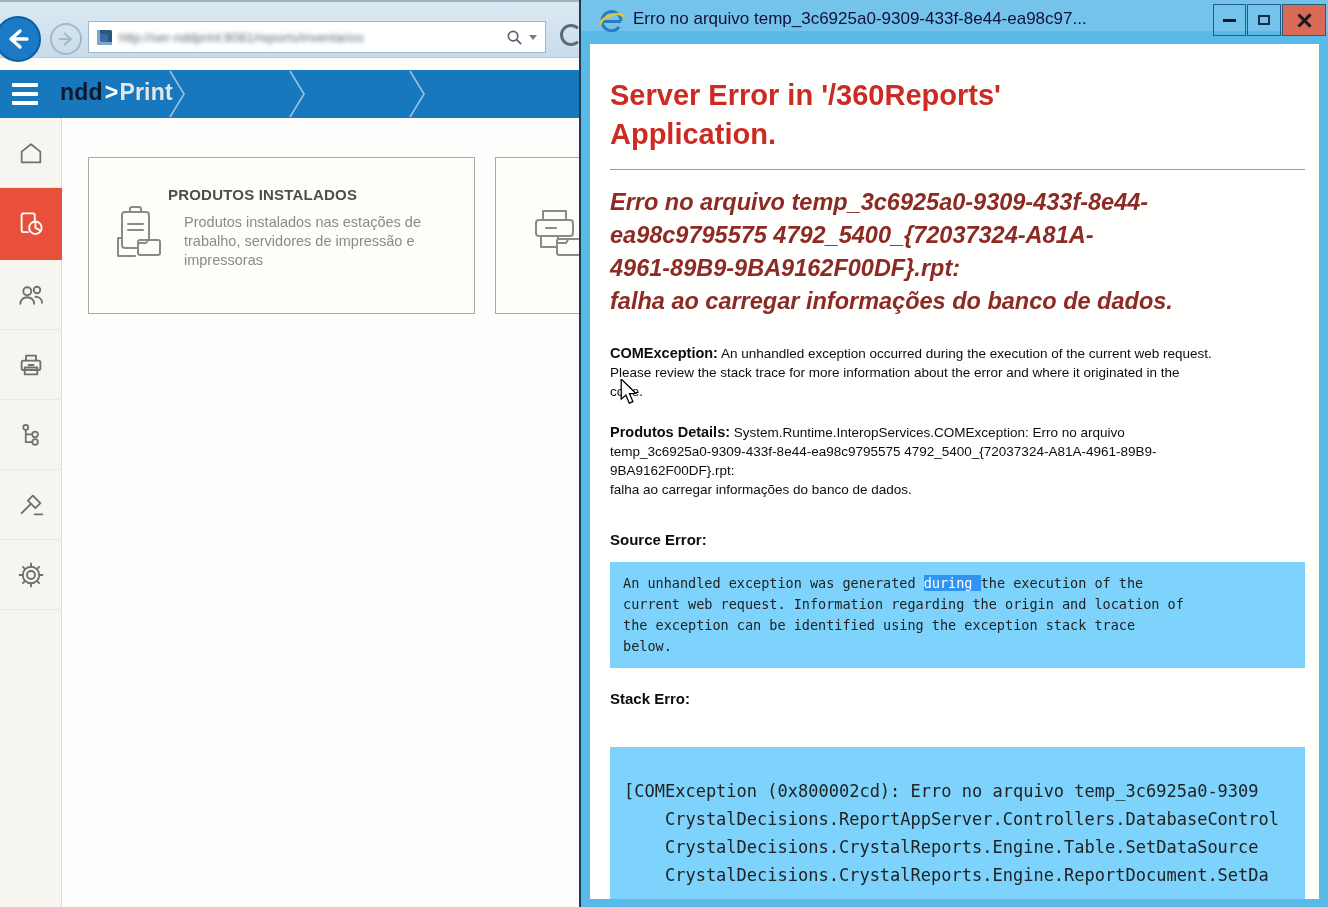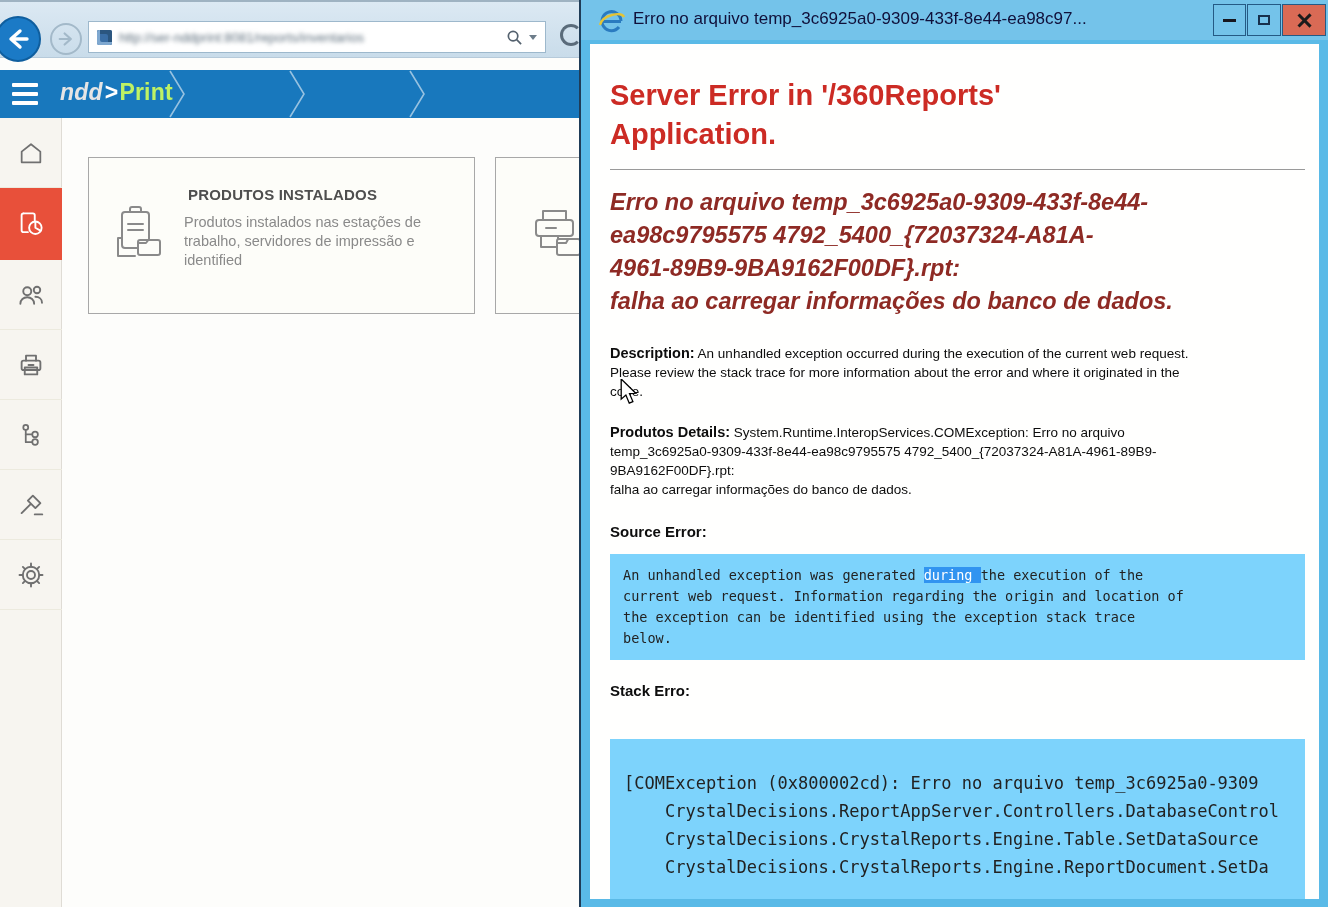--- a/index.html
+++ b/index.html
@@ -22,47 +22,47 @@
   .caret-down { width:0; height:0; border-left:4px solid transparent; border-right:4px solid transparent; border-top:5px solid #6d7d8a; }
   .refresh-arc { position:absolute; left:560px; top:22px; width:22px; height:22px; border:3px solid #5a6b7a;
     border-right-color:transparent; border-radius:50%; }
 
   
   .page-header { position:absolute; left:0; top:70px; width:660px; height:48px; background:#1878bd;
     display:flex; align-items:center; color:#fff; }
   .hamburger { position:absolute; left:12px; top:13px; width:26px; height:22px; display:flex; flex-direction:column; justify-content:space-between; cursor:pointer; }
   .hamburger span { display:block; height:4px; background:#fff; border-radius:1px; }
   .logo { position:absolute; left:60px; top:9px; font-size:23px; font-weight:bold; letter-spacing:0.2px; }
-  .logo .ndd { color:#e5e5e5;font-style:italic; }
+  .logo .ndd { color:#0f172a; }
   .logo .arrow { color:#fff; font-weight:bold; margin:0 1px 0 2px; }
-  .logo .print { color:#bef264; }
+  .logo .print { color:#e5e5e5; }
   .crumb-sep { position:absolute; top:0; height:48px; }
   .crumb { position:absolute; top:15px; font-size:15px; font-weight:600; color:#fff; white-space:nowrap;margin-top:36px; }
 
   
   .sidebar { position:absolute; left:0; top:118px; width:62px; height:789px; background:#f7f5f0; border-right:1px solid #dfdcd5; }
   .side-item { width:62px; height:70px; display:flex; align-items:center; justify-content:center; border-bottom:1px solid #eceade; cursor:pointer; }
   .side-item.active { background:#e8503a; border-bottom:none; height:72px; }
   .side-item svg { stroke:#707070; fill:none; stroke-width:1.5; stroke-linecap:round; stroke-linejoin:round; }
   .side-item.active svg { stroke:#fff; }
 
   
   .main { position:absolute; left:63px; top:118px; right:0; bottom:0; background:#fdfdfb; }
   .card { position:absolute; border:1px solid #a8a8a8; background:#fdfdf9; }
   .card1 { left:25px; top:39px; width:387px; height:157px; }
   .card2 { left:432px; top:39px; width:220px; height:157px; }
   .card-icon { position:absolute; left:24px; top:44px; }
   .card2 .card-icon { left:30px; }
-  .card-title { position:absolute; left:99px; top:28px; font-size:15px; font-weight:bold; color:#4e4e4e; letter-spacing:0.2px; }
+  .card-title { position:absolute; left:79px; top:28px; font-size:15px; font-weight:bold; color:#4e4e4e; letter-spacing:0.2px; }
   .card-desc { position:absolute; left:95px; top:55px; width:275px; font-size:14.5px; color:#8a8a8a; line-height:19px; }
   .card svg { stroke:#8a8a8a; fill:none; stroke-width:2; stroke-linecap:round; stroke-linejoin:round; }
 
   
   .popup { position:absolute; left:581px; top:0; width:747px; height:907px; background:#5abae7; outline:2px solid #1f3c57; z-index:20; }
-  .titlebar { position:absolute; left:0; top:0; width:100%; height:40px; background:#74c3ea; display:flex; align-items:center; }
+  .titlebar { position:absolute; left:0; top:0; width:100%; height:31px; background:#74c3ea; display:flex; align-items:center; }
   .ie-icon { position:absolute; left:17px; top:8px; width:28px; height:28px; }
   .win-title { position:absolute; left:52px; top:9px; font-size:17px; color:#10103a; white-space:nowrap; overflow:hidden; width:570px; }
   .win-btn { position:absolute; top:4px; height:32px; border:1px solid #255a85; display:flex; align-items:center; justify-content:center; cursor:pointer; }
   .btn-min { left:632px; width:33px; }
   .btn-max { left:666px; width:34px; }
   .btn-close { left:701px; width:44px; background:#d96a55; }
   .min-glyph { width:13px; height:3px; background:#17171f; }
   .max-glyph { width:12px; height:10px; border:2px solid #17304c; }
   .x-glyph { position:relative; width:15px; height:15px; }
   .x-glyph:before, .x-glyph:after { content:""; position:absolute; left:6px; top:-1px; width:3.2px; height:17px; background:#1b1b1b; }
@@ -71,21 +71,21 @@
 
   .win-content { position:absolute; left:9px; top:44px; width:729px; height:855px; background:#fffffe;
     padding:0 14px 0 20px; overflow:hidden; }
   .err-h1 { margin-top:32px; font-size:29px; line-height:39px; font-weight:bold; color:#cc2b24; white-space:pre-line; }
   .err-hr { border:none; border-top:1px solid #9a9a9a; margin-top:15px; }
   .err-h2 { margin-top:16px; font-size:23.5px; line-height:33px; font-style:italic; font-weight:600; color:#8e2a24; white-space:pre-line; }
   .para { font-size:13.5px; line-height:19px; color:#0d0d0d; white-space:pre-line; }
   .para b { font-size:14.5px; }
   .p-desc { margin-top:26px; }
   .p-exc { margin-top:22px; }
-  .sec-h { margin-top:24px; font-size:15px; font-weight:bold; color:#0d0d0d; }
+  .sec-h { margin-top:32px; font-size:15px; font-weight:bold; color:#0d0d0d; }
   .codebox { background:#7dd3fc; margin-top:14px; padding:11px 13px; font-family:"DejaVu Sans Mono", monospace; color:#222; }
   .box-source { font-size:13.5px; line-height:21px; white-space:pre-wrap; }
   .sel { background:#3194f0; color:#fff; }
   .stack-h { margin-top:22px; }
   .box-stack { margin-top:40px; padding:30px 14px 20px; font-size:17px; line-height:28px; height:175px; overflow:hidden; }
   .stack-line { white-space:pre; overflow:hidden; }
 
   
   .cursor { position:absolute; left:617px; top:379px; z-index:40; }
 </style>
@@ -202,21 +202,21 @@
     <div class="card card1">
       <svg class="card-icon" width="56" height="66" viewBox="0 0 56 66">
         <rect x="9" y="10" width="27" height="36" rx="3"></rect>
         <path d="M17 10 V7 Q17 5 19 5 H26 Q28 5 28 7 V10"></path>
         <path d="M15 22 H30 M15 28 H30"></path>
         <path d="M9 36 H5 V54 H22" fill="none"></path>
         <rect x="25" y="38" width="22" height="15" rx="2" fill="#fdfdf9"></rect>
         <path d="M25 41 H33 L35 38.5" fill="none"></path>
       </svg>
       <div class="card-title">PRODUTOS INSTALADOS</div>
-      <div class="card-desc">Produtos instalados nas estações de trabalho, servidores de impressão e identified</div>
+      <div class="card-desc">Produtos instalados nas estações de trabalho, servidores de impressão e impressoras</div>
     </div>
     <div class="card card2">
       <svg class="card-icon" style="top:48px" width="60" height="60" viewBox="0 0 60 60">
         <path d="M17 14 V5 H40 V14"></path>
         <rect x="10" y="14" width="37" height="16" rx="3"></rect>
         <path d="M20 22 H30"></path>
         <path d="M15 30 H32 V41 H15 Z"></path>
         <rect x="31" y="33" width="23" height="16" rx="2" fill="#fdfdf9"></rect>
         <path d="M31 37 H40 L42 33.5" fill="none"></path>
       </svg>
@@ -244,21 +244,21 @@
 
     <div class="win-content">
       <div class="err-h1">Server Error in '/360Reports'
 Application.</div>
       <hr class="err-hr">
       <div class="err-h2">Erro no arquivo temp_3c6925a0-9309-433f-8e44-
 ea98c9795575 4792_5400_{72037324-A81A-
 4961-89B9-9BA9162F00DF}.rpt:
 falha ao carregar informações do banco de dados.</div>
 
-      <p class="para p-desc"><b>Description:</b><span> An unhandled exception occurred during the execution of the current web request.
+      <p class="para p-desc"><b>COMException:</b><span> An unhandled exception occurred during the execution of the current web request.
 Please review the stack trace for more information about the error and where it originated in the
 code.</span></p>
 
       <p class="para p-exc"><b>Produtos Details:</b><span> System.Runtime.InteropServices.COMException: Erro no arquivo
 temp_3c6925a0-9309-433f-8e44-ea98c9795575 4792_5400_{72037324-A81A-4961-89B9-
 9BA9162F00DF}.rpt:
 falha ao carregar informações do banco de dados.</span></p>
 
       <div class="sec-h">Source Error:</div>
       <div class="codebox box-source"><span>An unhandled exception was generated </span><span class="sel">during </span><span>the execution of the

